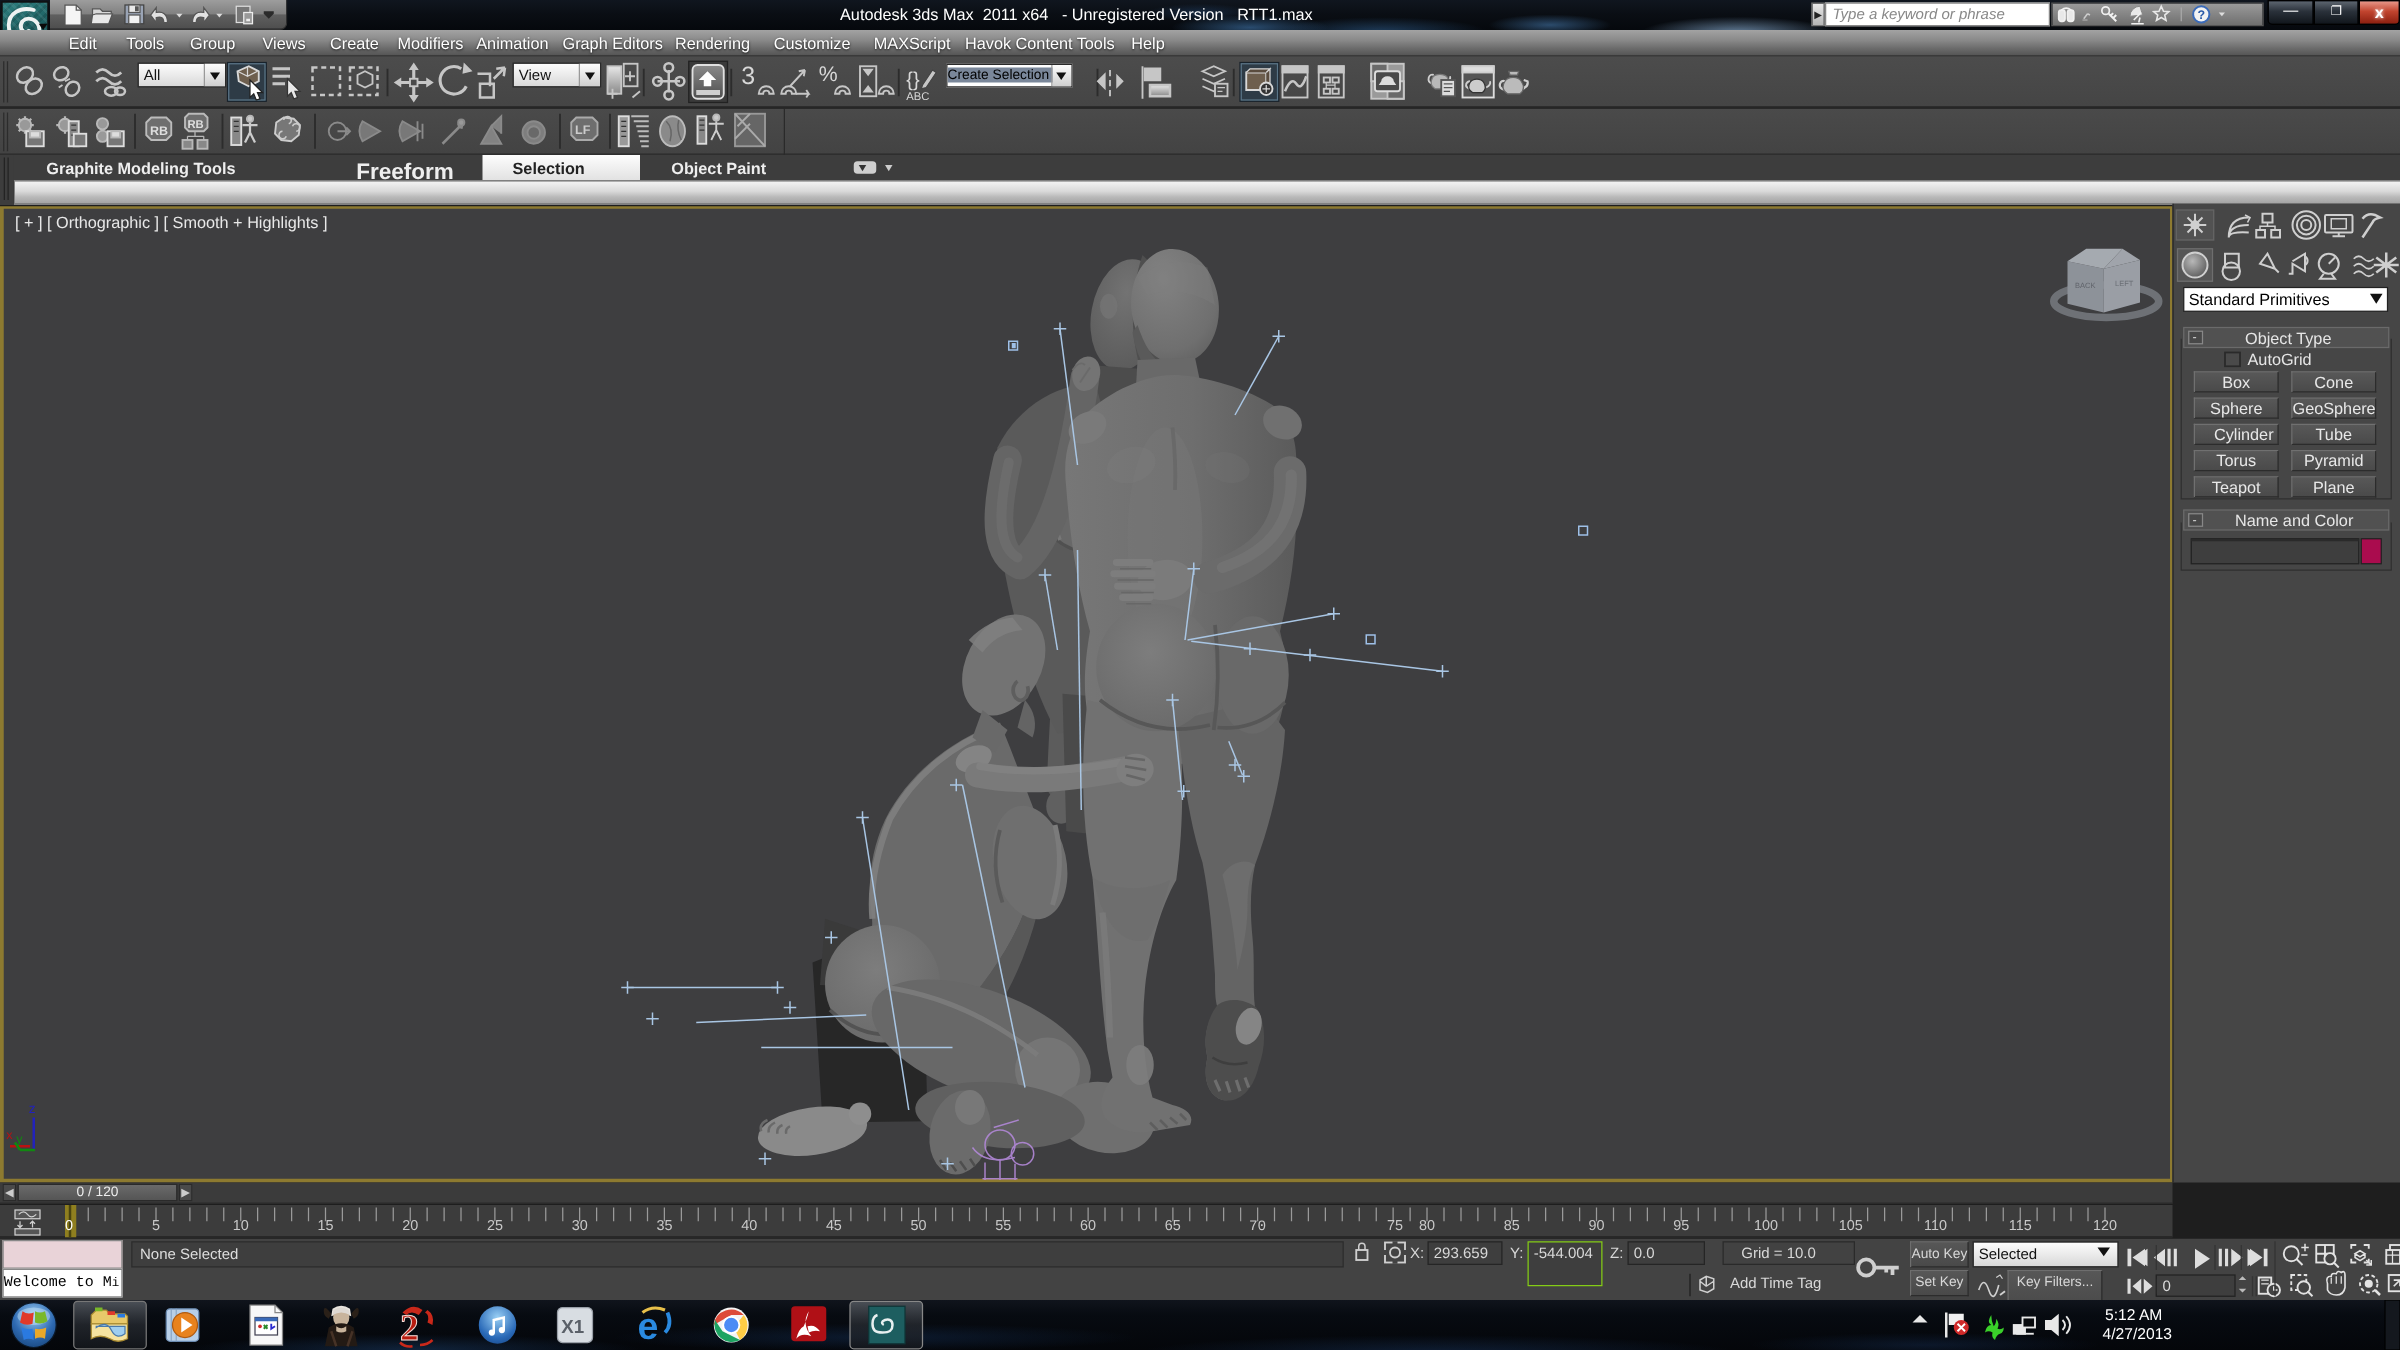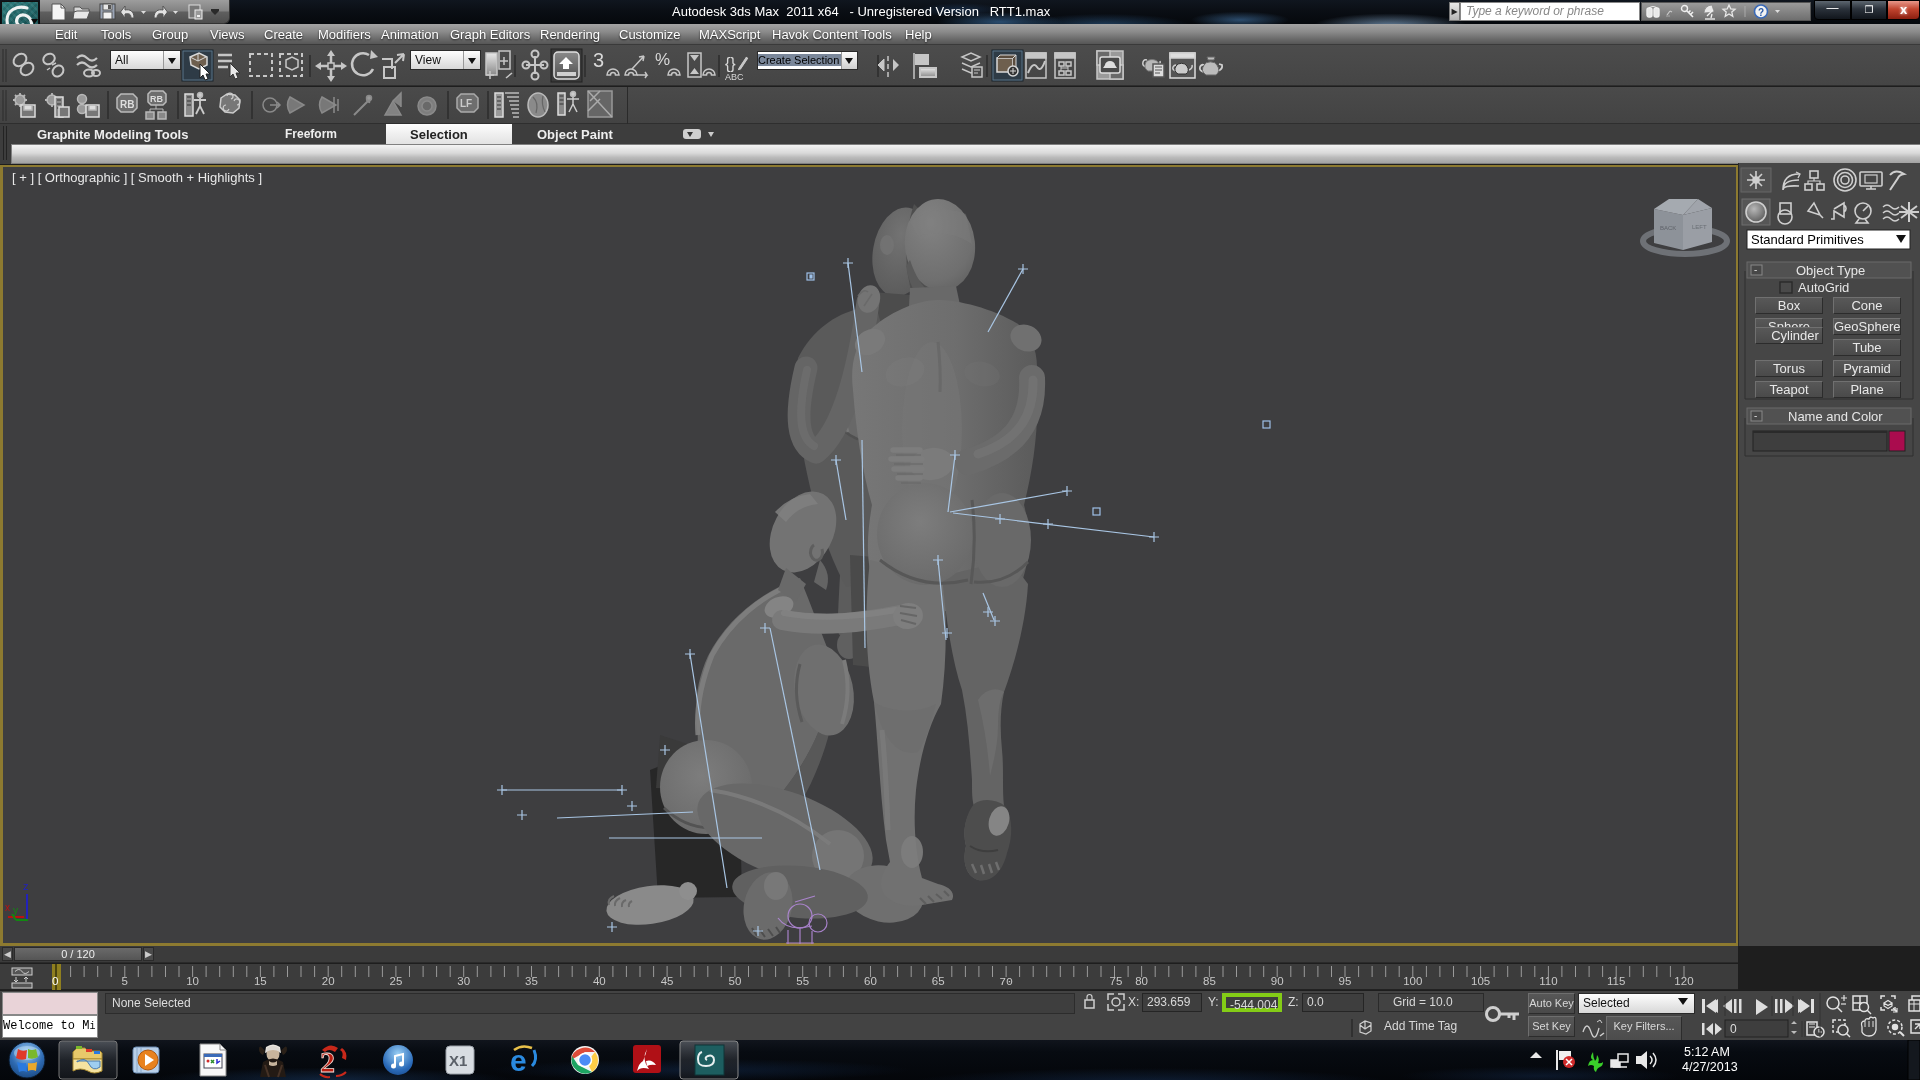--- a/index.html
+++ b/index.html
@@ -382,21 +382,21 @@
   <div class="abs" style="left:410px;top:50px;width:71px;height:20px;background:linear-gradient(#fdfdfd,#d8d8d8);border:1px solid #2a2a2a;font-size:12px;color:#111;line-height:18px;padding-left:4px;">View</div>
   <div class="abs" style="left:463px;top:51px;width:17px;height:18px;background:linear-gradient(#fdfdfd,#cfcfcf);border-left:1px solid #999;"></div>
   <div class="abs" style="left:468px;top:58px;width:0;height:0;border:4px solid transparent;border-top:6px solid #111;"></div>
 
   <div class="abs" style="left:757px;top:51px;width:101px;height:19px;background:#fff;border:1px solid #2a2a2a;font-size:11px;line-height:17px;white-space:nowrap;overflow:hidden;"><span style="background:#7a879a;color:#000;">Create Selection Se</span></div>
   <div class="abs" style="left:841px;top:52px;width:16px;height:17px;background:linear-gradient(#fdfdfd,#cfcfcf);border-left:1px solid #999;"></div>
   <div class="abs" style="left:845px;top:58px;width:0;height:0;border:4px solid transparent;border-top:6px solid #111;"></div>
 
   <div class="abs" id="ribbontabs" style="left:0;top:124px;width:1920px;height:20px;background:#3d3d3d;">
     <span class="abs" style="left:37px;top:3px;color:#eee;font-size:13px;font-weight:bold;">Graphite Modeling Tools</span>
-    <span class="abs" style="left:285px;top:3px;color:#eee;font-size:12px;font-weight:bold;">Freeform</span>
+    <span class="abs" style="left:285px;top:3px;color:#eee;font-size:18px;font-weight:bold;">Freeform</span>
     <div class="abs" style="left:386px;top:0;width:126px;height:20px;background:linear-gradient(#fdfdfd,#e2e2e2);"></div>
     <span class="abs" style="left:410px;top:3px;color:#222;font-size:13px;font-weight:bold;">Selection</span>
     <span class="abs" style="left:537px;top:3px;color:#eee;font-size:13px;font-weight:bold;">Object Paint</span>
     <div class="abs" style="left:683px;top:5px;width:18px;height:10px;background:#cfcfcf;border-radius:3px;"></div>
     <div class="abs" style="left:687px;top:8px;width:0;height:0;border:3px solid transparent;border-top:5px solid #333;"></div>
     <div class="abs" style="left:708px;top:8px;width:0;height:0;border:3px solid transparent;border-top:5px solid #ccc;"></div>
   </div>
 
   <div class="abs" style="left:11px;top:144px;width:1909px;height:20px;background:linear-gradient(#f4f4f4,#d9d9d9 45%,#b9b9b9 70%,#a2a2a2);border:1px solid #808080;border-right:0;"></div>
   <div class="abs" style="left:0;top:124px;width:11px;height:40px;background:#3d3d3d;"></div>
@@ -656,21 +656,21 @@
           <stop offset="1" stop-color="#474747"></stop>
         </linearGradient>
     </defs>
   </svg>
 
   <div class="abs" id="otbtns" style="left:1738px;top:163px;width:182px;height:300px;font-size:13px;color:#e8e8e8;">
     <div class="btn3d abs" style="left:17px;top:134px;">Box</div>
       <div class="btn3d abs" style="left:95px;top:134px;">Cone</div>
     <div class="btn3d abs" style="left:17px;top:155px;">Sphere</div>
       <div class="btn3d abs" style="left:95px;top:155px;">GeoSphere</div>
-    <div class="btn3d abs" style="left:17px;top:164px;padding-left:12px;">Cylinder</div>
+    <div class="btn3d abs" style="left:17px;top:176px;padding-left:12px;">Cylinder</div>
       <div class="btn3d abs" style="left:95px;top:176px;">Tube</div>
     <div class="btn3d abs" style="left:17px;top:197px;">Torus</div>
       <div class="btn3d abs" style="left:95px;top:197px;">Pyramid</div>
     <div class="btn3d abs" style="left:17px;top:218px;">Teapot</div>
       <div class="btn3d abs" style="left:95px;top:218px;">Plane</div>
   </div>
 
   <svg class="abs" style="left:1738px;top:400px;" width="182" height="70" viewBox="0 0 182 70">
     <path d="M7,18 v38 h168 v-38" fill="none" stroke="#2f2f2f"></path>
     <rect x="9" y="8" width="164" height="16" fill="#515151" stroke="#6a6a6a"></rect>
@@ -827,21 +827,21 @@
           <g transform="translate(831,29)">
             <rect x="0" y="0" width="13" height="13"></rect>
             <path d="M9,4 l-5,5 m0,-5 h5 v5" stroke-width="1.4"></path>
           </g>
       </g>
       <path d="M740,2 v44" stroke="#333" stroke-width="1"></path>
     </svg>
     <span class="abs" style="left:48px;top:4px;">X:</span>
     <div class="abs" style="left:62px;top:2px;width:60px;height:19px;background:#3e3e3e;border:1px solid #252525;padding:1px 4px 0 4px;">293.659</div>
     <span class="abs" style="left:128px;top:4px;">Y:</span>
-    <div class="abs" style="left:142px;top:2px;width:60px;height:19px;background:#3e3e3e;border:4px solid #84cc16;padding:1px 0 0 4px;">-544.004</div>
+    <div class="abs" style="left:142px;top:2px;width:60px;height:36px;background:#3e3e3e;border:1px solid #84cc16;padding:1px 0 0 4px;">-544.004</div>
     <span class="abs" style="left:208px;top:4px;">Z:</span>
     <div class="abs" style="left:222px;top:2px;width:62px;height:19px;background:#3e3e3e;border:1px solid #252525;padding:1px 0 0 4px;">0.0</div>
     <div class="abs" style="left:298px;top:2px;width:106px;height:19px;border:1px solid #2a2a2a;background:#424242;padding:1px 0 0 14px;">Grid = 10.0</div>
     <span class="abs" style="left:304px;top:28px;">Add Time Tag</span>
     <div class="abs" style="left:448px;top:2px;width:47px;height:21px;background:linear-gradient(#575757,#494949);border:1px solid;border-color:#6e6e6e #2c2c2c #2c2c2c #6e6e6e;text-align:center;line-height:19px;font-size:11px;">Auto Key</div>
     <div class="abs" style="left:448px;top:25px;width:47px;height:21px;background:linear-gradient(#575757,#494949);border:1px solid;border-color:#6e6e6e #2c2c2c #2c2c2c #6e6e6e;text-align:center;line-height:19px;font-size:11px;">Set Key</div>
     <div class="abs" style="left:498px;top:2px;width:117px;height:21px;background:linear-gradient(#fdfdfd,#d8d8d8);border:1px solid #2a2a2a;color:#111;line-height:19px;padding-left:4px;">Selected</div>
     <div class="abs" style="left:598px;top:7px;width:0;height:0;border:5px solid transparent;border-top:7px solid #111;"></div>
     <div class="abs" style="left:526px;top:25px;width:76px;height:31px;background:linear-gradient(#575757,#494949);border:1px solid;border-color:#6e6e6e #2c2c2c #2c2c2c #6e6e6e;text-align:center;line-height:19px;font-size:11px;">Key Filters...</div>
   </div>

